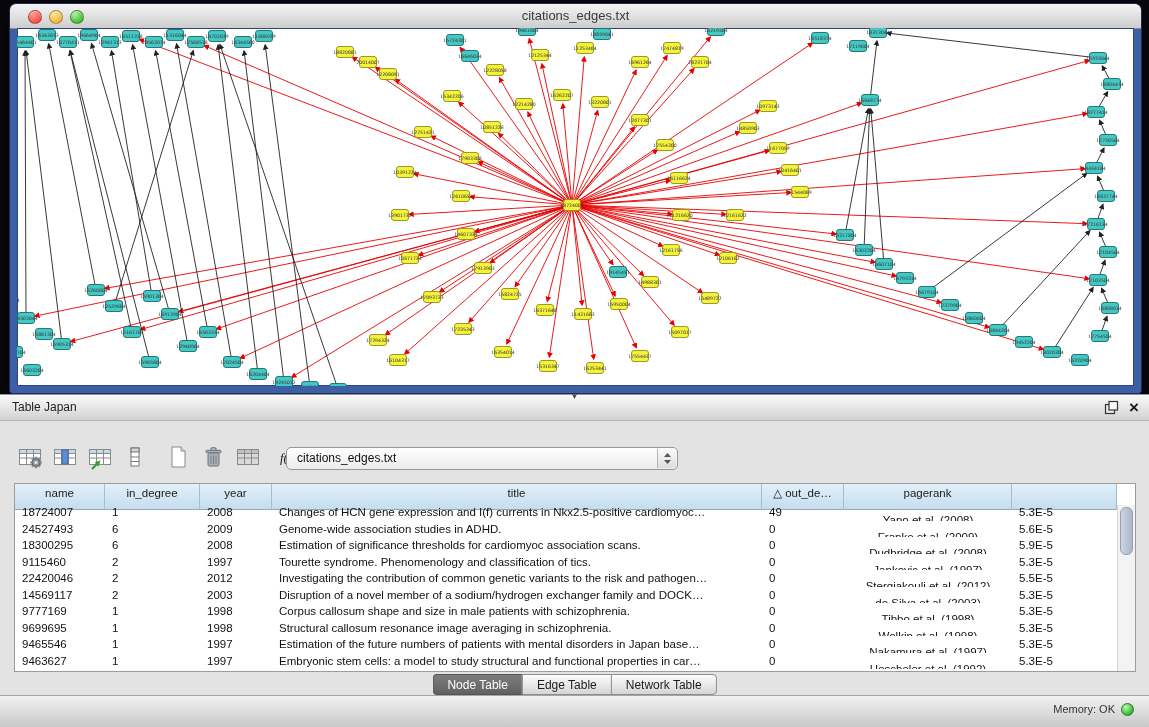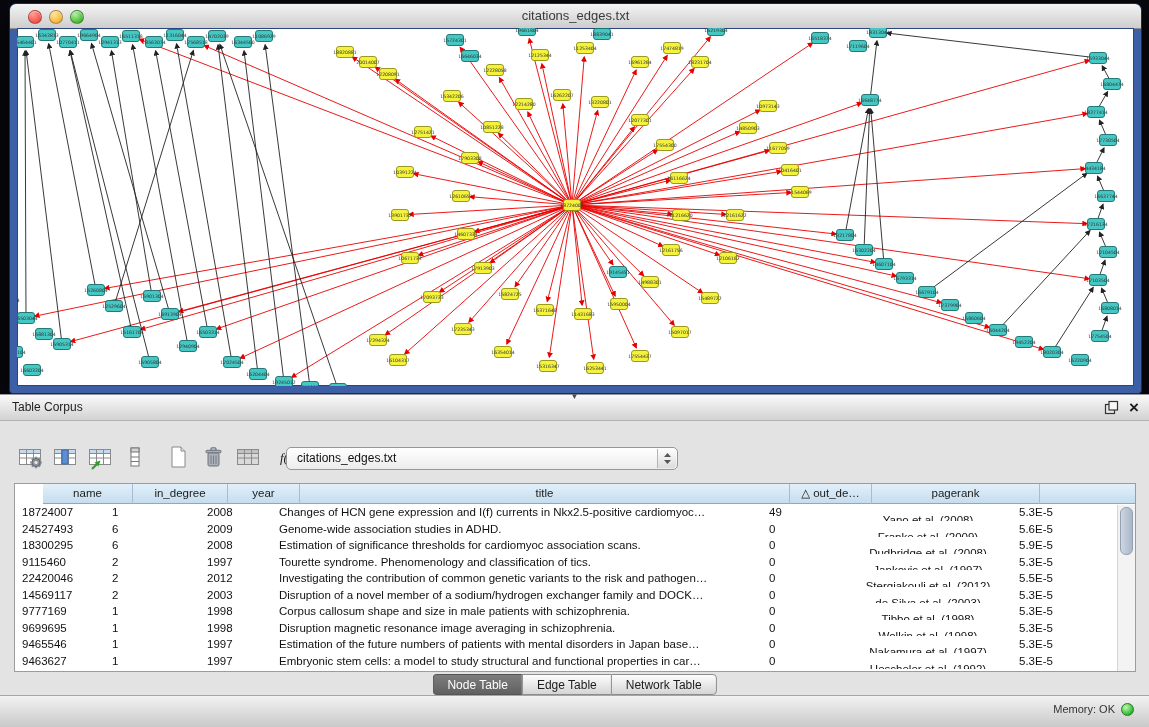--- a/index.html
+++ b/index.html
@@ -41,21 +41,21 @@
   .icon-btn svg{display:block;}
   .combo{position:absolute;left:286px;top:26px;width:392px;height:23px;box-sizing:border-box;
     background:linear-gradient(#ffffff,#ececec);border:1px solid #979797;border-radius:5px;
     font-size:12px;color:#111;line-height:21px;padding-left:10px;}
   .combo .stepper{position:absolute;right:1px;top:1px;bottom:1px;width:18px;
     border-left:1px solid #b5b5b5;border-radius:0 4px 4px 0;
     background:linear-gradient(#fdfdfd,#dcdcdc);display:flex;align-items:center;justify-content:center;}
 
   .table-wrap{position:absolute;left:14px;right:13px;top:62px;bottom:28px;background:#fff;
     border:1px solid #9c9c9c;box-sizing:border-box;overflow:hidden;}
-  .thead{display:grid;grid-template-columns:90px 95px 72px 490px 82px 168px 105px 18px;height:20px;margin-left:28px;}
+  .thead{display:grid;grid-template-columns:90px 95px 72px 490px 82px 168px 105px 18px;height:26px;}
   .th{background:linear-gradient(#e2f0fa,#c5ddee);border-right:1px solid #a3bdd3;
     border-bottom:1px solid #8fa8bc;font-size:11.5px;color:#1c1c1c;text-align:center;
     line-height:19px;overflow:hidden;white-space:nowrap;box-sizing:border-box;}
   .tbody{position:absolute;left:0;right:0;top:20px;bottom:0;}
   .tr{display:grid;grid-template-columns:90px 95px 72px 490px 82px 168px 105px;height:16.5px;}
   .td{font-size:11.5px;color:#111;line-height:16.5px;white-space:nowrap;overflow:hidden;
     padding-left:7px;box-sizing:border-box;}
   .td.center{text-align:center;padding-left:0;margin-top:8px;}
   .vscroll{position:absolute;top:21px;right:0;bottom:0;width:17px;background:#f3f3f3;
     border-left:1px solid #d4d4d4;}
@@ -665,21 +665,21 @@
               <text x="601" y="245.9" font-size="4.6" text-anchor="middle" fill="#333" font-family="&quot;DejaVu Sans&quot;,sans-serif">19145451</text>
             </g>
           </g>
         </svg>
     </div>
   </div>
 </div>
 
 <div class="panel-header">
   <span class="grip">▼</span>
-  <div class="panel-title">Table Corpus</div>
+  <div class="panel-title">Table Japan</div>
   <div class="panel-actions">
     <svg width="15" height="15" viewBox="0 0 15 15">
       <rect x="1.5" y="4.5" width="9" height="9" fill="#e8e8e8" stroke="#333" stroke-width="1.2"></rect>
       <rect x="5" y="1.5" width="8.5" height="8.5" fill="#f7f7f7" stroke="#333" stroke-width="1.2"></rect>
     </svg>
     <span class="close-x">×</span>
   </div>
 </div>
 
 <div class="panel-body">
@@ -841,21 +841,21 @@
           <div class="td">1998</div>
           <div class="td">Corpus callosum shape and size in male patients with schizophrenia.</div>
           <div class="td">0</div>
           <div class="td center">Tibbo et al. (1998)</div>
           <div class="td">5.3E-5</div>
         </div>
         <div class="tr">
           <div class="td">9699695</div>
           <div class="td">1</div>
           <div class="td">1998</div>
-          <div class="td">Disruption magnetic resonance image averaging in schizophrenia.</div>
+          <div class="td">Structural callosum resonance image averaging in schizophrenia.</div>
           <div class="td">0</div>
           <div class="td center">Wolkin et al. (1998)</div>
           <div class="td">5.3E-5</div>
         </div>
         <div class="tr">
           <div class="td">9465546</div>
           <div class="td">1</div>
           <div class="td">1997</div>
           <div class="td">Estimation of the future numbers of patients with mental disorders in Japan base…</div>
           <div class="td">0</div>

